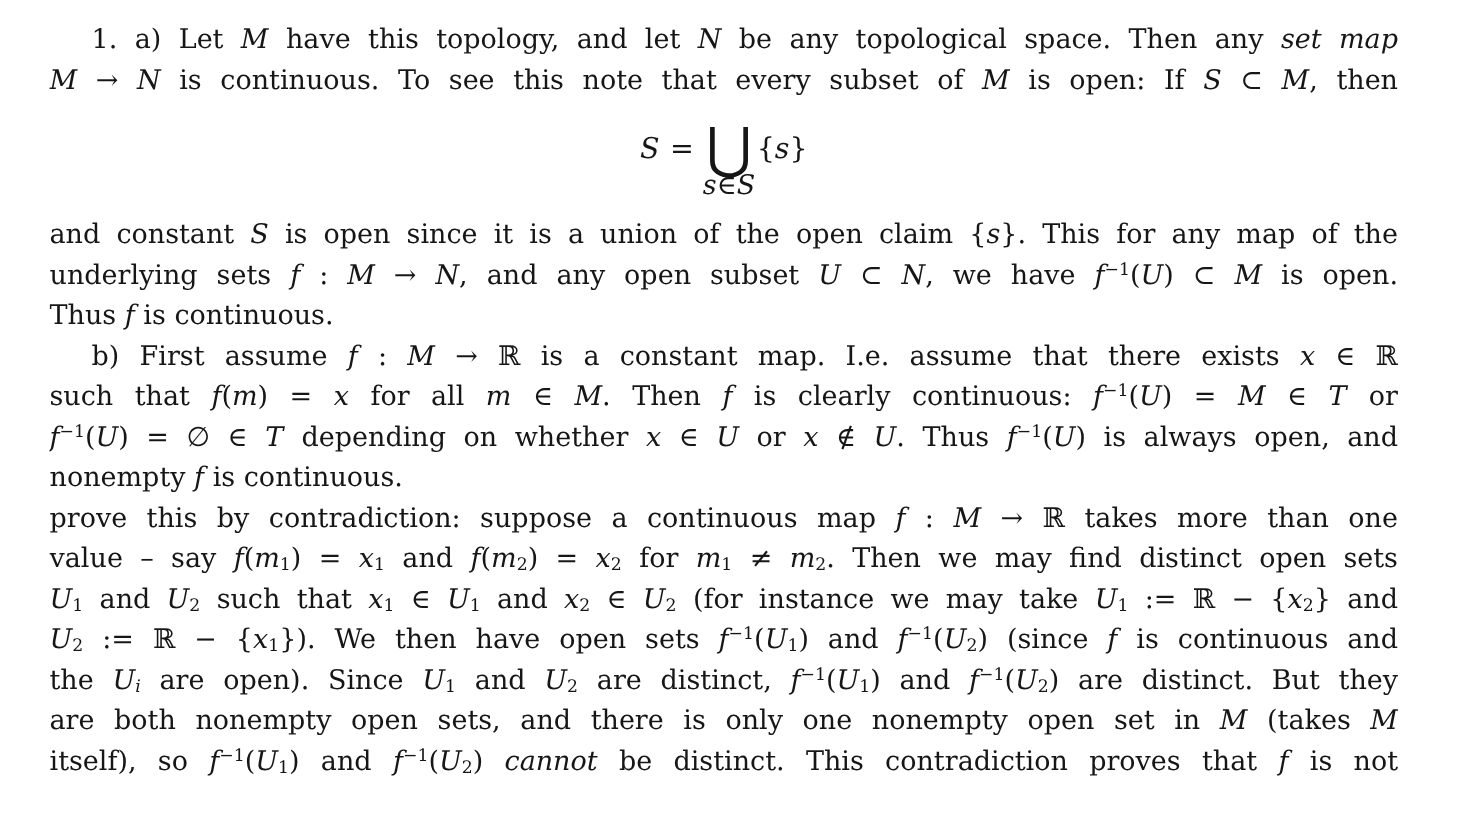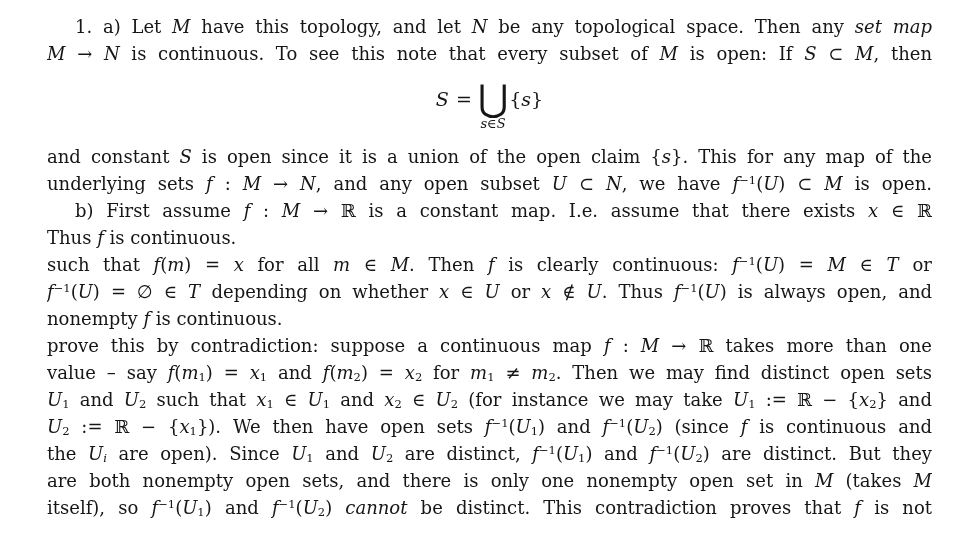--- a/index.html
+++ b/index.html
@@ -6,21 +6,20 @@
   body {
     width: 978px;
     height: 555px;
     background: #ffffff;
     color: #161616;
     font-family: "DejaVu Serif", "Liberation Serif", "DejaVu Sans", serif;
     overflow: hidden;
   }
   .page {
     padding: 13px 46px 0 33px;
-    margin-left: 14px;
   }
   .line {
     font-size: 18px;
     line-height: 27px;
     height: 27px;
     overflow: hidden;
     text-align: justify;
     text-align-last: justify;
     white-space: normal;
   }
@@ -49,21 +48,21 @@
     flex-direction: column;
     align-items: center;
     margin-right: 1px;
   }
   .union {
     font-size: 37px;
     line-height: 40px;
     font-family: "DejaVu Serif", "DejaVu Sans", sans-serif;
   }
   .limits {
-    font-size: 13px;
+    font-size: 18px;
     line-height: 13px;
     margin-top: -2px;
     font-style: italic;
     text-align: right;
   }
 </style>
 </head>
 <body>
 
 <div class="page">
@@ -81,22 +80,22 @@
       <span class="limits">s∈S</span>
     </span>
     <span class="eq-part">{</span>
     <span class="eq-part it">s</span>
     <span class="eq-part">}</span>
   </div>
 
   <div id="body-bottom">
       <div class="line"><span>and constant </span><span class="it">S</span><span> is open since it is a union of the open claim {</span><span class="it">s</span><span>}. This for any map of the</span></div>
       <div class="line"><span>underlying sets </span><span class="it">f</span><span> : </span><span class="it">M</span><span> → </span><span class="it">N</span><span>, and any open subset </span><span class="it">U</span><span> ⊂ </span><span class="it">N</span><span>, we have </span><span class="it">f</span><sup>−1</sup><span>(</span><span class="it">U</span><span>) ⊂ </span><span class="it">M</span><span> is open.</span></div>
+      <div class="line last"><span>Thus </span><span class="it">f</span><span> is continuous.</span></div>
       <div class="line indent"><span>b) First assume </span><span class="it">f</span><span> : </span><span class="it">M</span><span> → ℝ is a constant map. I.e. assume that there exists </span><span class="it">x</span><span> ∈ ℝ</span></div>
-      <div class="line last"><span>Thus </span><span class="it">f</span><span> is continuous.</span></div>
       <div class="line"><span>such that </span><span class="it">f</span><span>(</span><span class="it">m</span><span>) = </span><span class="it">x</span><span> for all </span><span class="it">m</span><span> ∈ </span><span class="it">M</span><span>. Then </span><span class="it">f</span><span> is clearly continuous: </span><span class="it">f</span><sup>−1</sup><span>(</span><span class="it">U</span><span>) = </span><span class="it">M</span><span> ∈ </span><span class="scr">T</span><span> or</span></div>
       <div class="line"><span class="it">f</span><sup>−1</sup><span>(</span><span class="it">U</span><span>) = ∅ ∈ </span><span class="scr">T</span><span> depending on whether </span><span class="it">x</span><span> ∈ </span><span class="it">U</span><span> or </span><span class="it">x</span><span> ∉ </span><span class="it">U</span><span>. Thus </span><span class="it">f</span><sup>−1</sup><span>(</span><span class="it">U</span><span>) is always open, and</span></div>
       <div class="line last"><span>nonempty </span><span class="it">f</span><span> is continuous.</span></div>
       <div class="line"><span>prove this by contradiction: suppose a continuous map </span><span class="it">f</span><span> : </span><span class="it">M</span><span> → ℝ takes more than one</span></div>
       <div class="line"><span>value – say </span><span class="it">f</span><span>(</span><span class="it">m</span><sub>1</sub><span>) = </span><span class="it">x</span><sub>1</sub><span> and </span><span class="it">f</span><span>(</span><span class="it">m</span><sub>2</sub><span>) = </span><span class="it">x</span><sub>2</sub><span> for </span><span class="it">m</span><sub>1</sub><span> ≠ </span><span class="it">m</span><sub>2</sub><span>. Then we may find distinct open sets</span></div>
       <div class="line"><span class="it">U</span><sub>1</sub><span> and </span><span class="it">U</span><sub>2</sub><span> such that </span><span class="it">x</span><sub>1</sub><span> ∈ </span><span class="it">U</span><sub>1</sub><span> and </span><span class="it">x</span><sub>2</sub><span> ∈ </span><span class="it">U</span><sub>2</sub><span> (for instance we may take </span><span class="it">U</span><sub>1</sub><span> := ℝ − {</span><span class="it">x</span><sub>2</sub><span>} and</span></div>
       <div class="line"><span class="it">U</span><sub>2</sub><span> := ℝ − {</span><span class="it">x</span><sub>1</sub><span>}). We then have open sets </span><span class="it">f</span><sup>−1</sup><span>(</span><span class="it">U</span><sub>1</sub><span>) and </span><span class="it">f</span><sup>−1</sup><span>(</span><span class="it">U</span><sub>2</sub><span>) (since </span><span class="it">f</span><span> is continuous and</span></div>
       <div class="line"><span>the </span><span class="it">U</span><sub class="it">i</sub><span> are open). Since </span><span class="it">U</span><sub>1</sub><span> and </span><span class="it">U</span><sub>2</sub><span> are distinct, </span><span class="it">f</span><sup>−1</sup><span>(</span><span class="it">U</span><sub>1</sub><span>) and </span><span class="it">f</span><sup>−1</sup><span>(</span><span class="it">U</span><sub>2</sub><span>) are distinct. But they</span></div>
       <div class="line"><span>are both nonempty open sets, and there is only one nonempty open set in </span><span class="it">M</span><span> (takes </span><span class="it">M</span></div>
       <div class="line"><span>itself), so </span><span class="it">f</span><sup>−1</sup><span>(</span><span class="it">U</span><sub>1</sub><span>) and </span><span class="it">f</span><sup>−1</sup><span>(</span><span class="it">U</span><sub>2</sub><span>) </span><span class="it">cannot</span><span> be distinct. This contradiction proves that </span><span class="it">f</span><span> is not</span></div>

